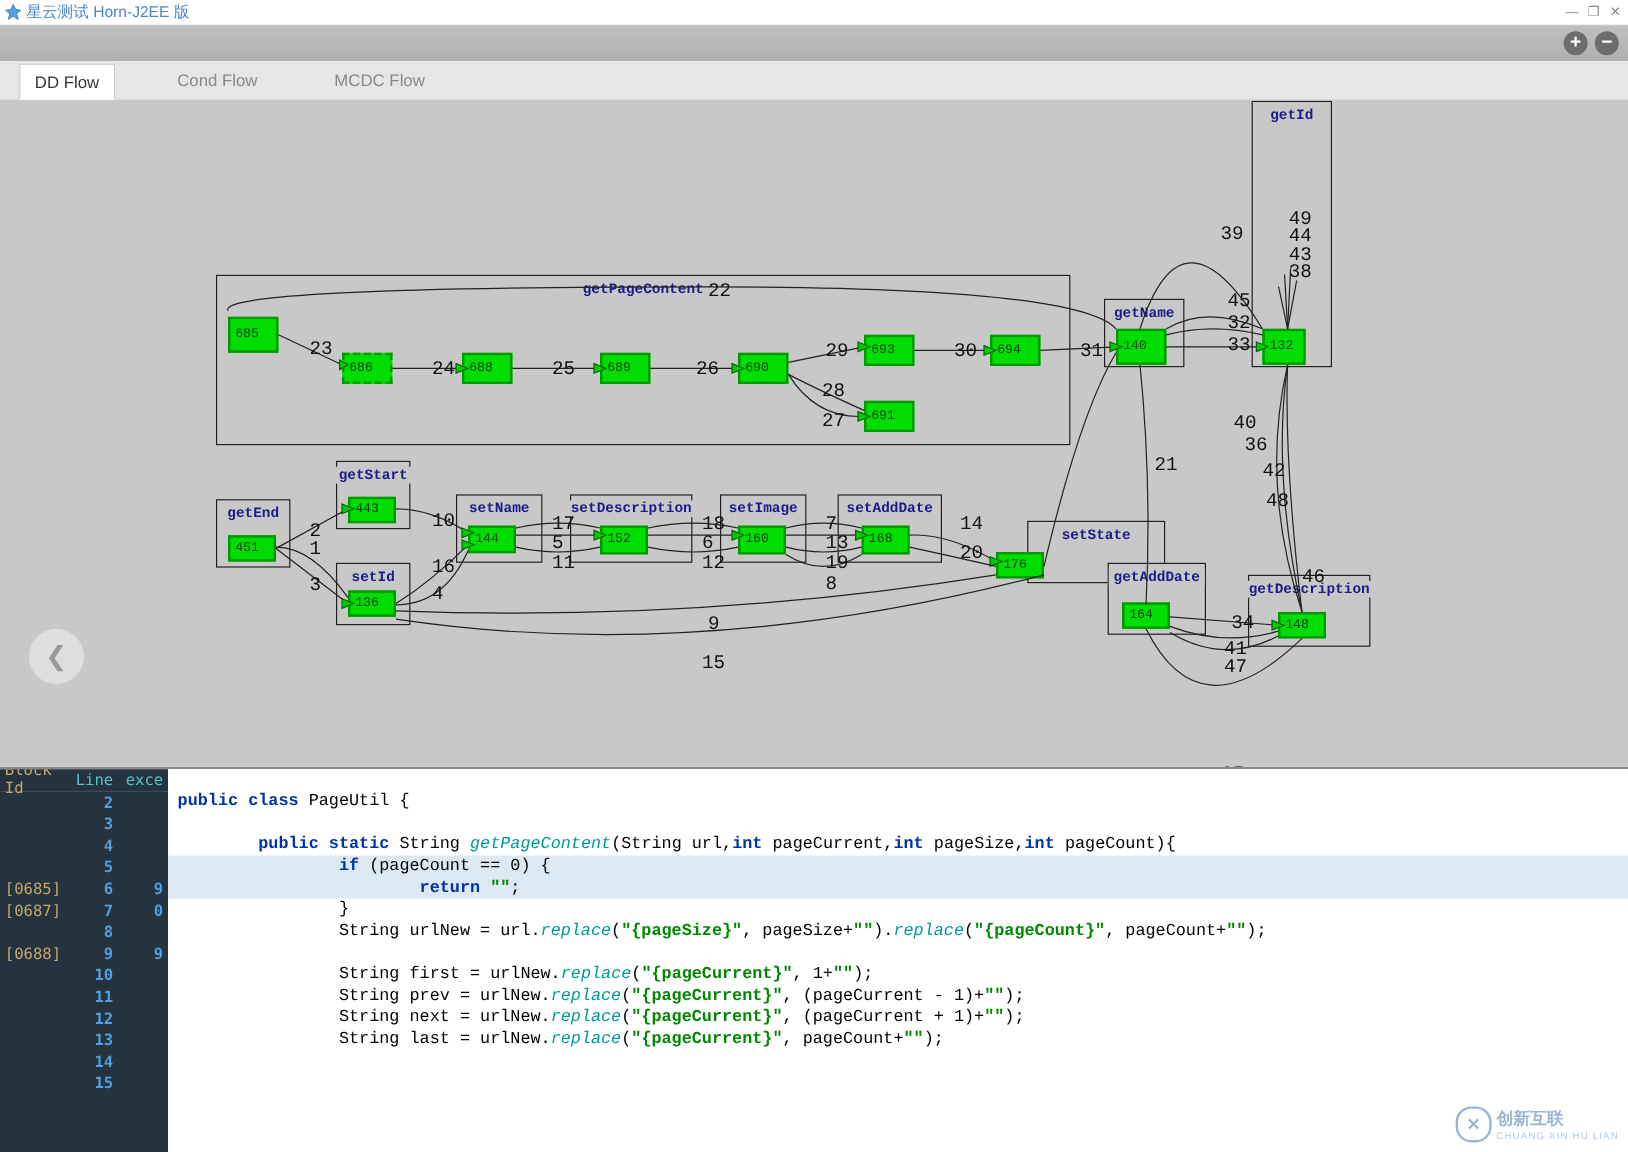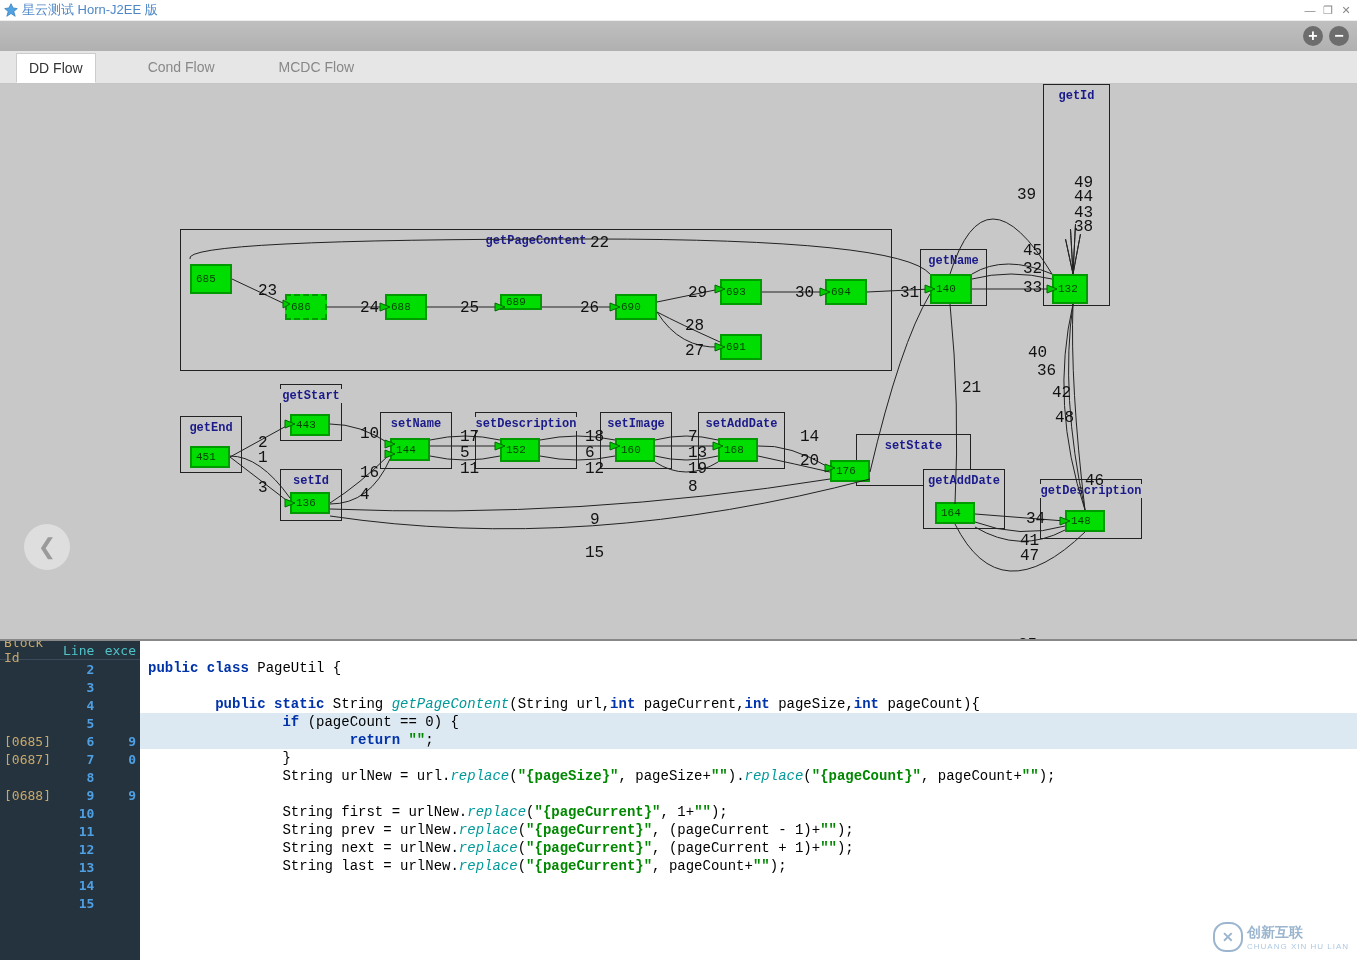--- a/index.html
+++ b/index.html
@@ -180,21 +180,21 @@
         <div class="container-label top">getAddDate</div>
       </div>
       <div class="container-box" style="left: 1040px; top: 395px; width: 100px; height: 58px;">
         <div class="container-label top">getDescription</div>
       </div>
     </div>
   <div id="nodes-holder">
       <div class="node" style="left: 190px; top: 180px; width: 42px; height: 30px;">685</div>
       <div class="node dashed" style="left: 285px; top: 210px; width: 42px; height: 26px;">686</div>
       <div class="node" style="left: 385px; top: 210px; width: 42px; height: 26px;">688</div>
-      <div class="node" style="left: 500px; top: 210px; width: 42px; height: 16px; text-align: center;">689</div>
+      <div class="node" style="left: 500px; top: 210px; width: 42px; height: 26px; text-align: center;">689</div>
       <div class="node" style="left: 615px; top: 210px; width: 42px; height: 26px;">690</div>
       <div class="node" style="left: 720px; top: 195px; width: 42px; height: 26px;">693</div>
       <div class="node" style="left: 720px; top: 250px; width: 42px; height: 26px;">691</div>
       <div class="node" style="left: 825px; top: 195px; width: 42px; height: 26px;">694</div>
       <div class="node" style="left: 930px; top: 190px; width: 42px; height: 30px;">140</div>
       <div class="node" style="left: 1052px; top: 190px; width: 36px; height: 30px;">132</div>
       <div class="node" style="left: 290px; top: 330px; width: 40px; height: 22px;">443</div>
       <div class="node" style="left: 190px; top: 362px; width: 40px; height: 22px;">451</div>
       <div class="node" style="left: 290px; top: 408px; width: 40px; height: 22px;">136</div>
       <div class="node" style="left: 390px; top: 354px; width: 40px; height: 23px;">144</div>

